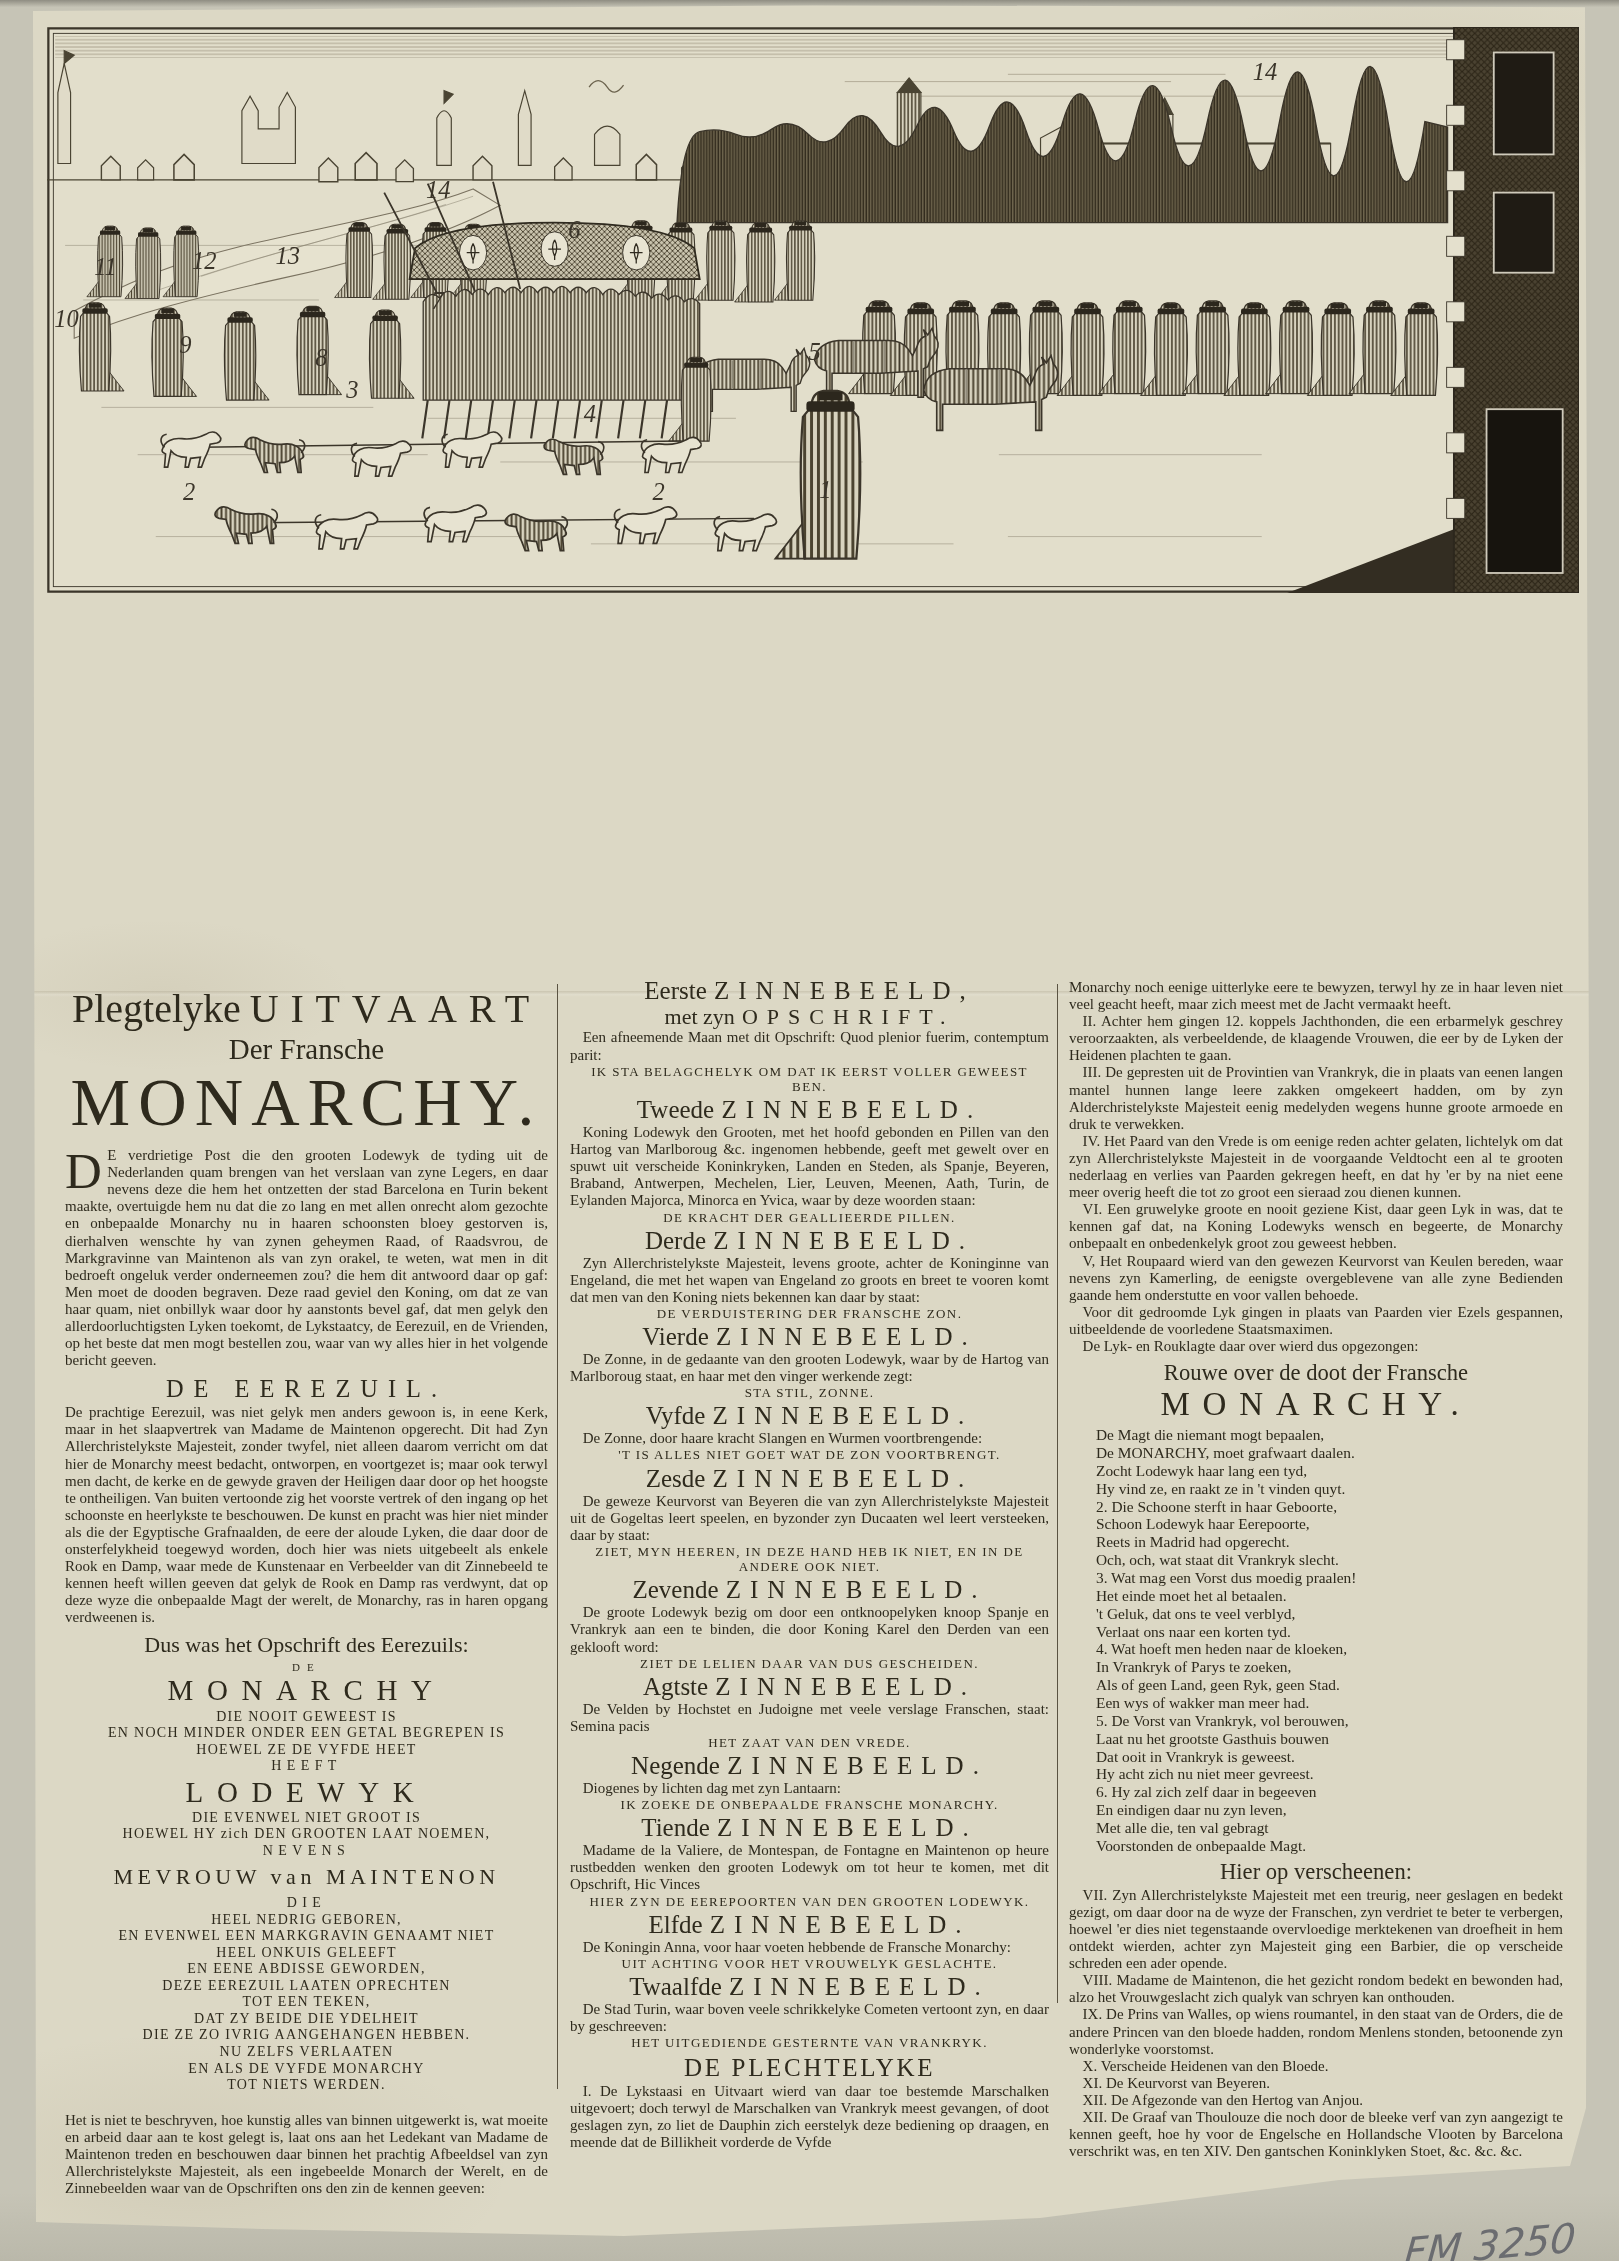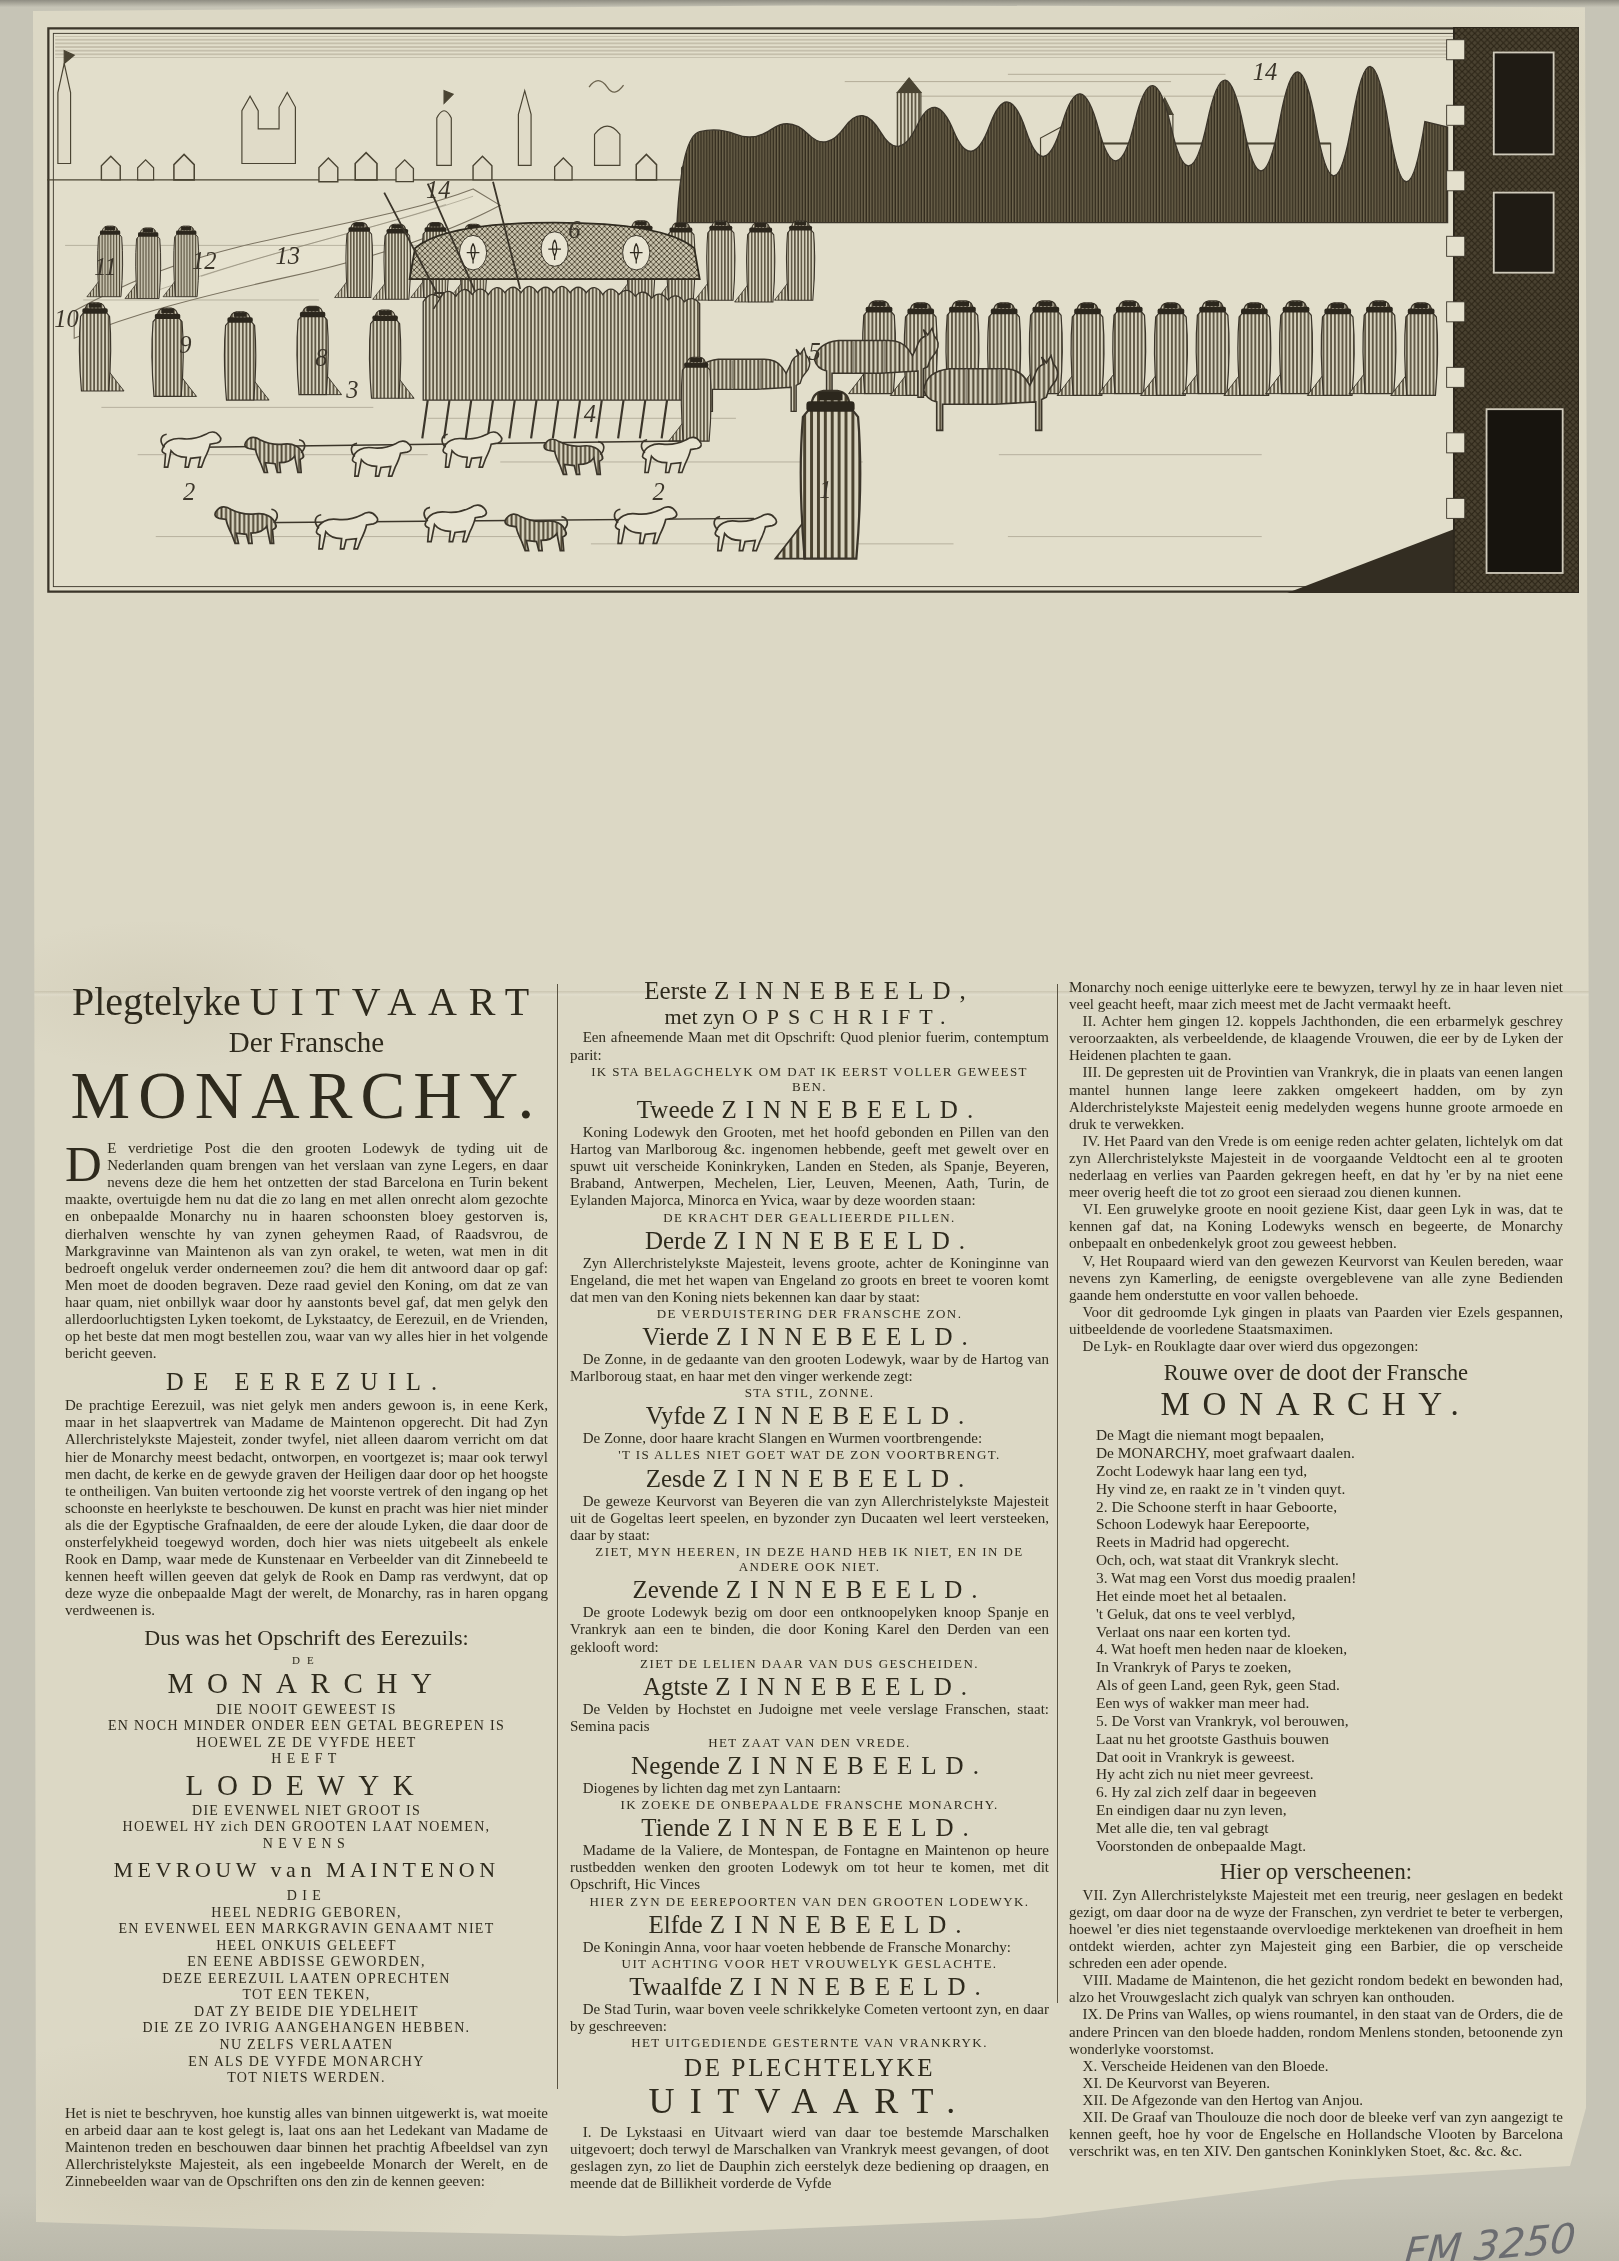--- a/index.html
+++ b/index.html
@@ -18,21 +18,21 @@
   .etching{position:absolute;left:47px;top:27px;width:1532px;height:566px;display:block;}
   .rule{position:absolute;width:1.4px;background:#5a5342;}
   .rule1{left:557px;top:984px;height:1105px;}
   .rule2{left:1057px;top:984px;height:1019px;}
   .col{position:absolute;color:#2e2a1d;font-size:15px;line-height:1.14;text-align:justify;}
   .col-left{left:65px;top:970px;width:483px;}
   .col-mid{left:570px;top:975px;width:479px;}
   .col-right{left:1069px;top:979px;width:494px;}
   p.body{margin:0;text-align:justify;}
   
-  .t1{text-align:center;font-size:40px;line-height:1.05;margin-top:11px;white-space:nowrap;}
+  .t1{text-align:center;font-size:40px;line-height:1.05;margin-top:18px;white-space:nowrap;}
   .t1 .sp{letter-spacing:11.8px;margin-left:9px;}
   .t2{text-align:center;font-size:29px;line-height:1.1;margin-top:3.6px;}
   .t3{text-align:center;font-size:67px;line-height:1;letter-spacing:8.1px;margin:3.6px 0 11px;}
   .dropcap{float:left;font-size:51px;line-height:.82;padding:3.6px 5.4px 0 0;}
   .h-sec{text-align:center;font-size:24.4px;letter-spacing:10px;margin:5.4px 0 1.8px;white-space:nowrap;}
   .center-line{text-align:center;font-size:22px;margin:5.4px 0 3.6px;}
   .epitaph{text-align:center;}
   .epitaph div{font-size:14px;letter-spacing:1.3px;line-height:1.18;}
   .epitaph div:nth-child(1){font-size:11px;letter-spacing:7.2px;}
   .epitaph div:nth-child(2),.epitaph div:nth-child(7){font-size:29px;letter-spacing:13.6px;line-height:1.15;margin:0.9px 0;}
@@ -349,21 +349,20 @@
 
       <div class="zh"><span>Elfde</span><span class="sp">ZINNEBEELD.</span></div>
       <p class="body zp">De Koningin Anna, voor haar voeten hebbende de Fransche Monarchy:</p>
       <div class="motto">UIT ACHTING VOOR HET VROUWELYK GESLACHTE.</div>
 
       <div class="zh"><span>Twaalfde</span><span class="sp">ZINNEBEELD.</span></div>
       <p class="body zp">De Stad Turin, waar boven veele schrikkelyke Cometen vertoont zyn, en daar by geschreeven:</p>
       <div class="motto">HET UITGEDIENDE GESTERNTE VAN VRANKRYK.</div>
 
       <div class="plech1">DE PLECHTELYKE</div>
-      <div class="plech2">UITVAART.</div>
       <p class="body zp">I. De Lykstaasi en Uitvaart wierd van daar toe bestemde Marschalken uitgevoert; doch terwyl de Marschalken van Vrankryk meest gevangen, of doot geslagen zyn, zo liet de Dauphin zich eerstelyk deze bediening op draagen, en meende dat de Billikheit vorderde de Vyfde</p>
     </div>
 
     <div class="col col-right">
       <p class="body">Monarchy noch eenige uitterlyke eere te bewyzen, terwyl hy ze in haar leven niet veel geacht heeft, maar zich meest met de Jacht vermaakt heeft.</p>
       <p class="body item">II. Achter hem gingen 12. koppels Jachthonden, die een erbarmelyk geschrey veroorzaakten, als verbeeldende, de klaagende Vrouwen, die eer by de Lyken der Heidenen plachten te gaan.</p>
       <p class="body item">III. De gepresten uit de Provintien van Vrankryk, die in plaats van eenen langen mantel hunnen lange leere zakken omgekeert hadden, om by zyn Alderchristelykste Majesteit eenig medelyden wegens hunne groote armoede en druk te verwekken.</p>
       <p class="body item">IV. Het Paard van den Vrede is om eenige reden achter gelaten, lichtelyk om dat zyn Allerchristelykste Majesteit in de voorgaande Veldtocht een al te grooten nederlaag en verlies van Paarden gekregen heeft, en dat hy 'er by na niet eene meer overig heeft die tot zo groot een sieraad zou dienen kunnen.</p>
       <p class="body item">VI. Een gruwelyke groote en nooit geziene Kist, daar geen Lyk in was, dat te kennen gaf dat, na Koning Lodewyks wensch en begeerte, de Monarchy onbepaalt en onbedenkelyk groot zou geweest hebben.</p>
       <p class="body item">V, Het Roupaard wierd van den gewezen Keurvorst van Keulen bereden, waar nevens zyn Kamerling, de eenigste overgeblevene van alle zyne Bedienden gaande hem onderstutte en voor vallen behoede.</p>

